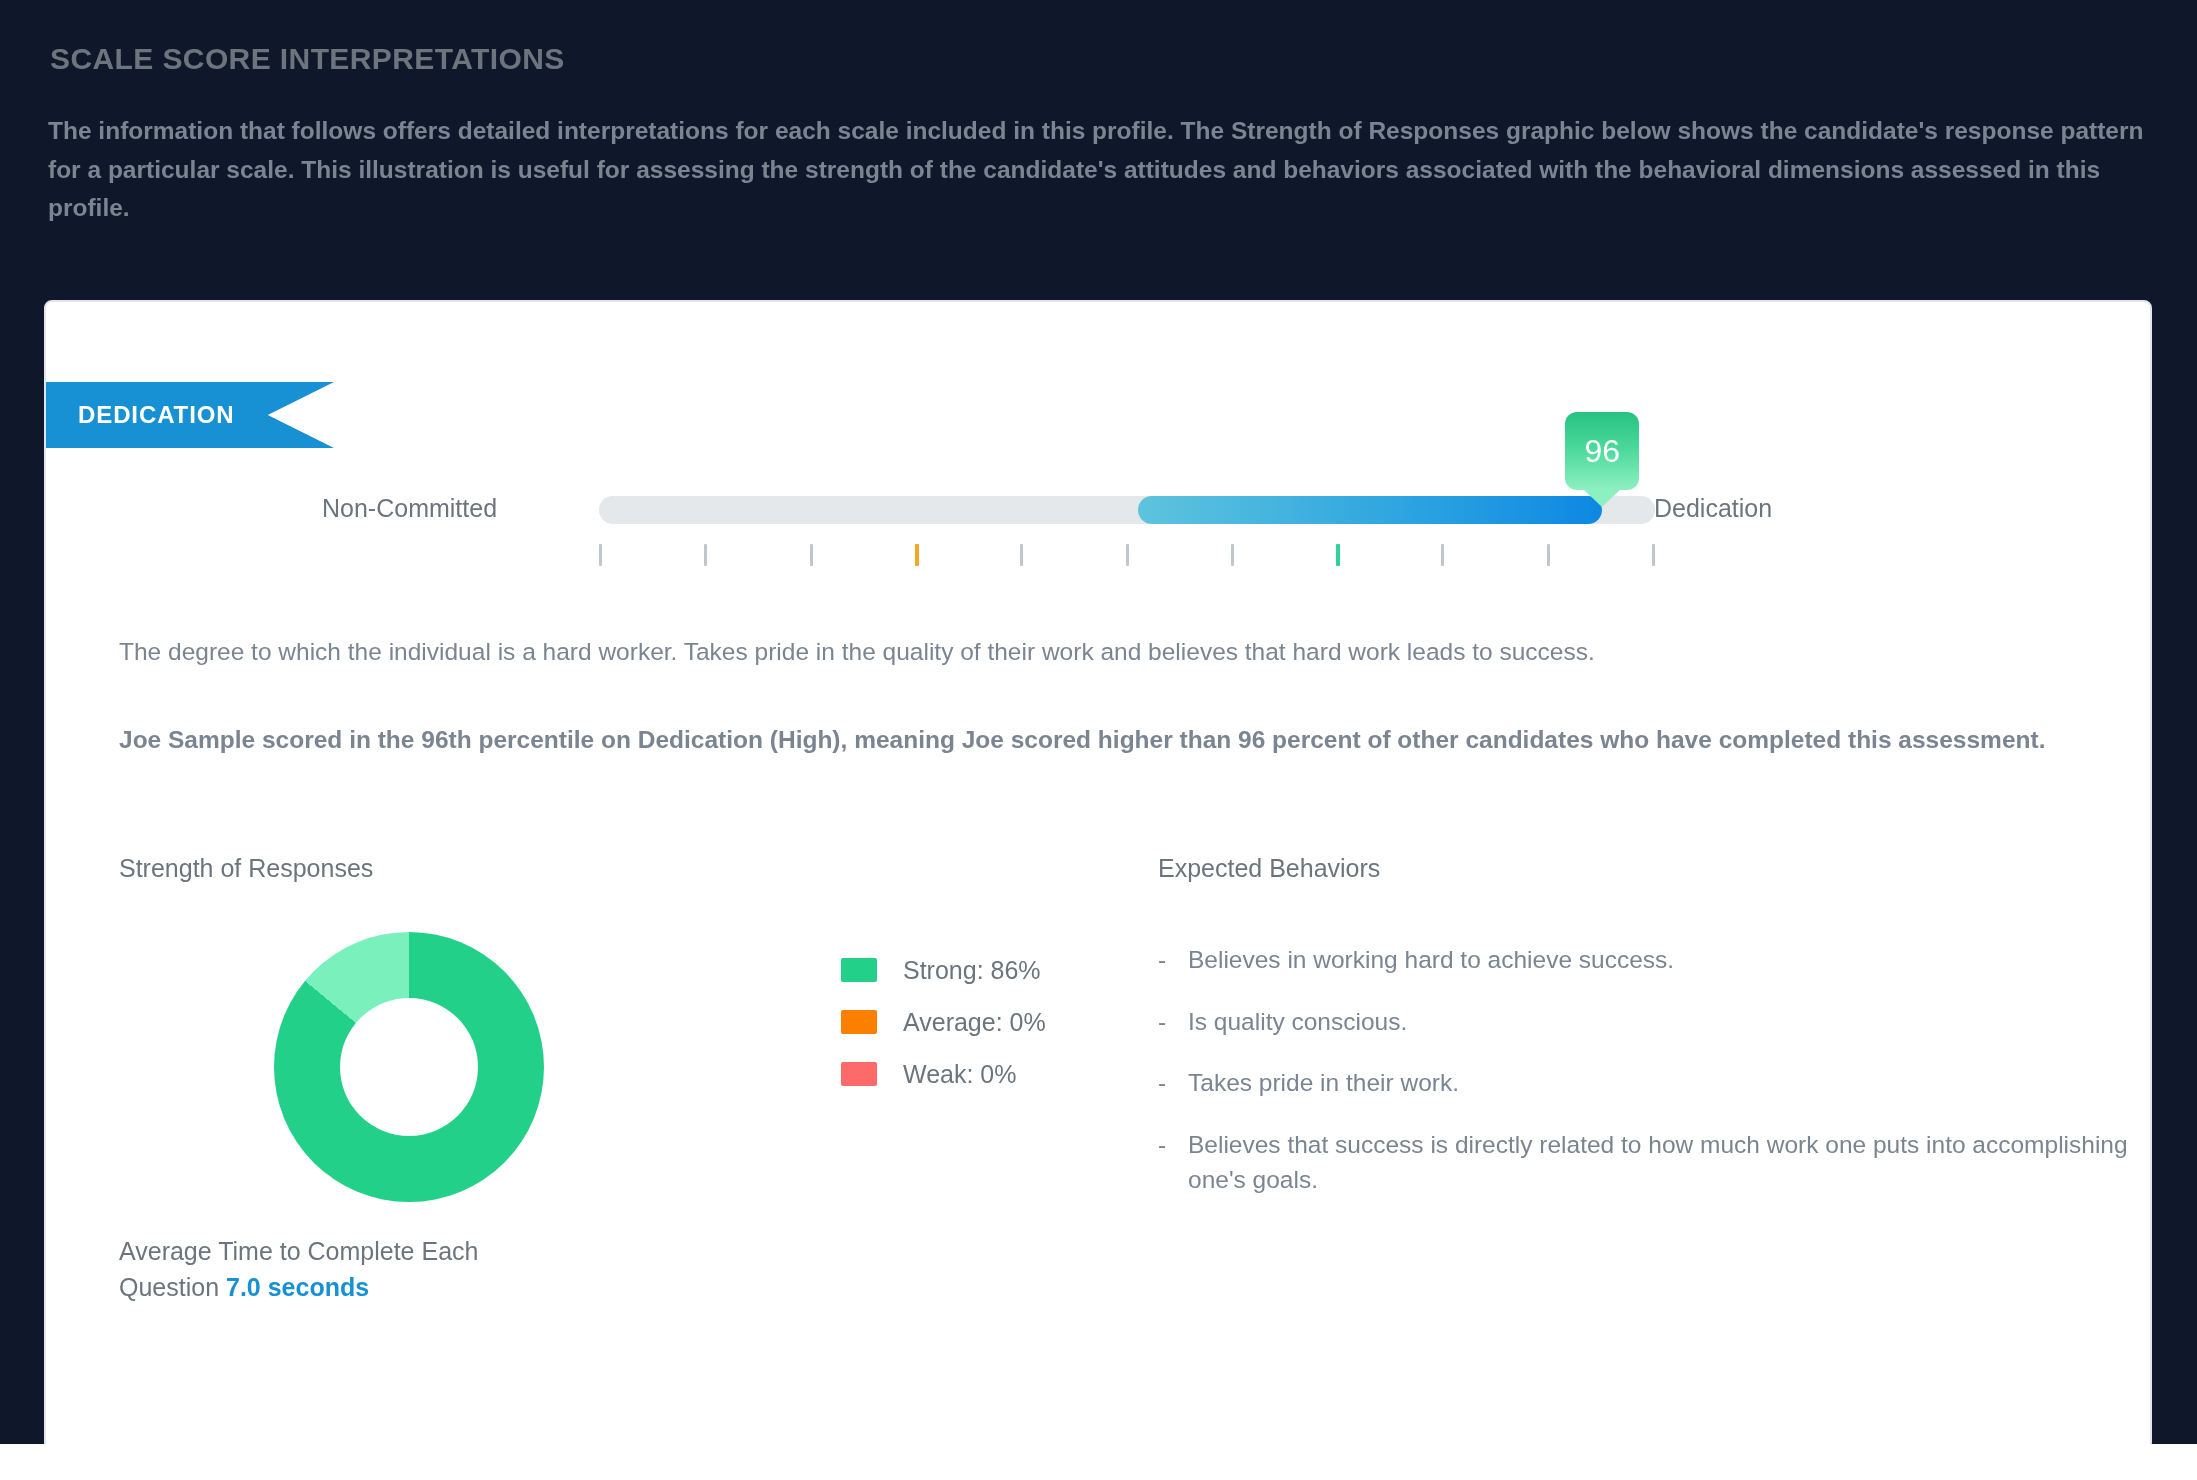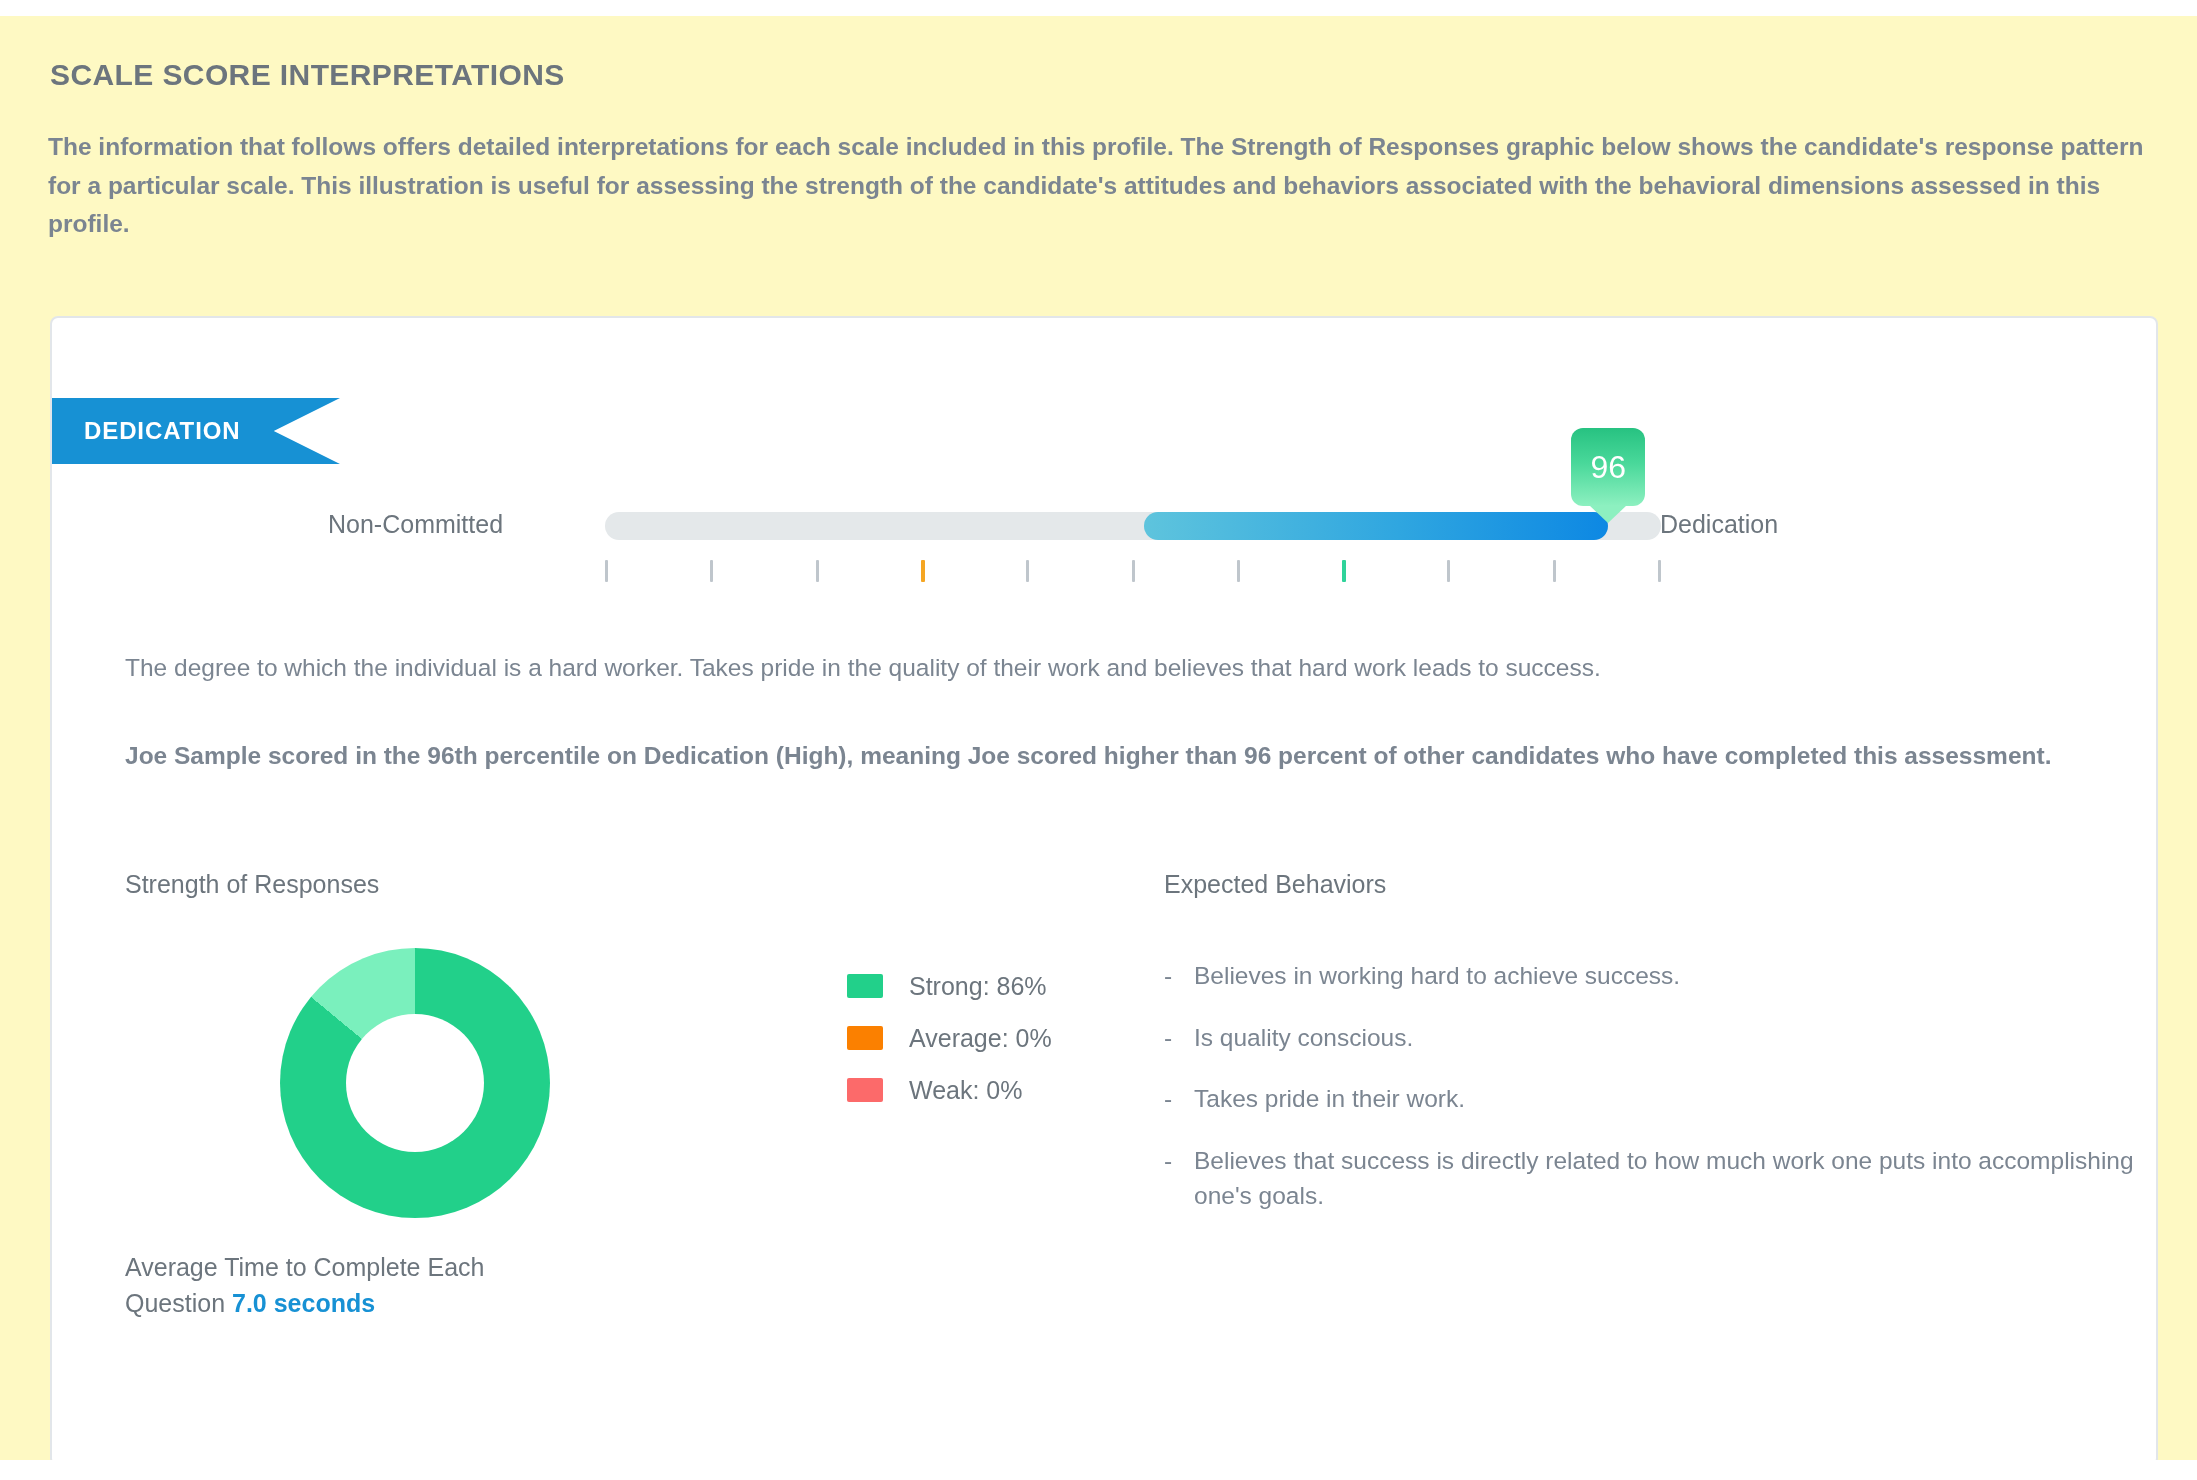--- a/index.html
+++ b/index.html
@@ -9,23 +9,22 @@
     height: 1480px;
     background: #ffffff;
     font-family: "Liberation Sans", sans-serif;
     -webkit-font-smoothing: antialiased;
   }
 
   .page {
     position: relative;
     width: 2197px;
     height: 1444px;
-    background: #fef9c3;
+    background: #0f172a;
     overflow: hidden;
-    margin-top: 16px;
   }
 
   
   .section-title {
     position: absolute;
     left: 50px;
     top: 42px;
     font-size: 30px;
     font-weight: 700;
     letter-spacing: 0.4px;
@@ -39,21 +38,21 @@
     width: 2110px;
     font-size: 24.5px;
     line-height: 1.58;
     color: #7b8591;
     font-weight: 700;
   }
 
   
   .card {
     position: absolute;
-    left: 50px;
+    left: 44px;
     top: 300px;
     width: 2108px;
     height: 1150px;
     border: 2px solid #e2e6ea;
     border-radius: 8px;
     background: #ffffff;
   }
 
   
   .ribbon {

